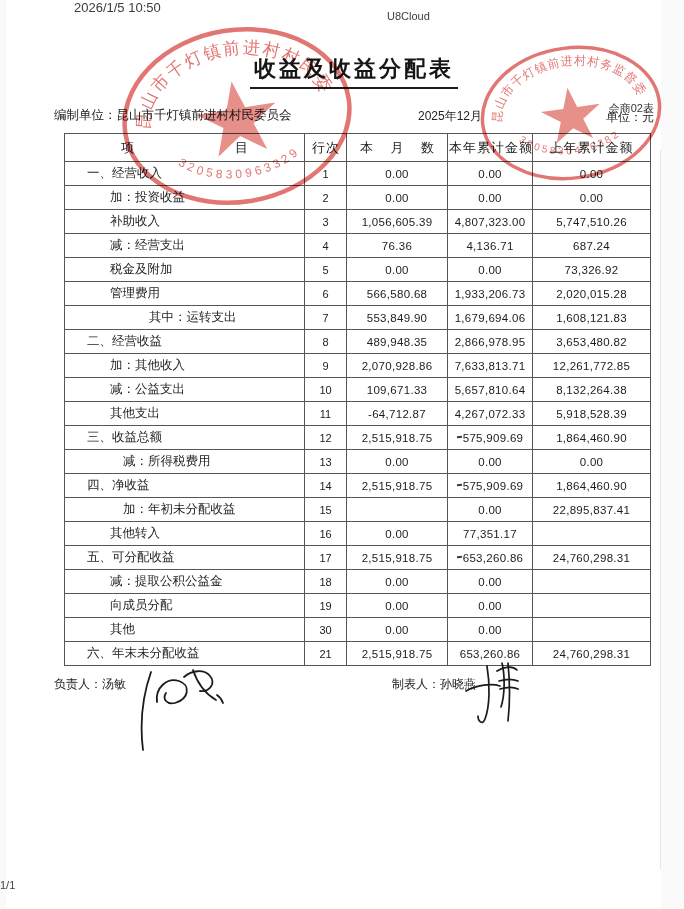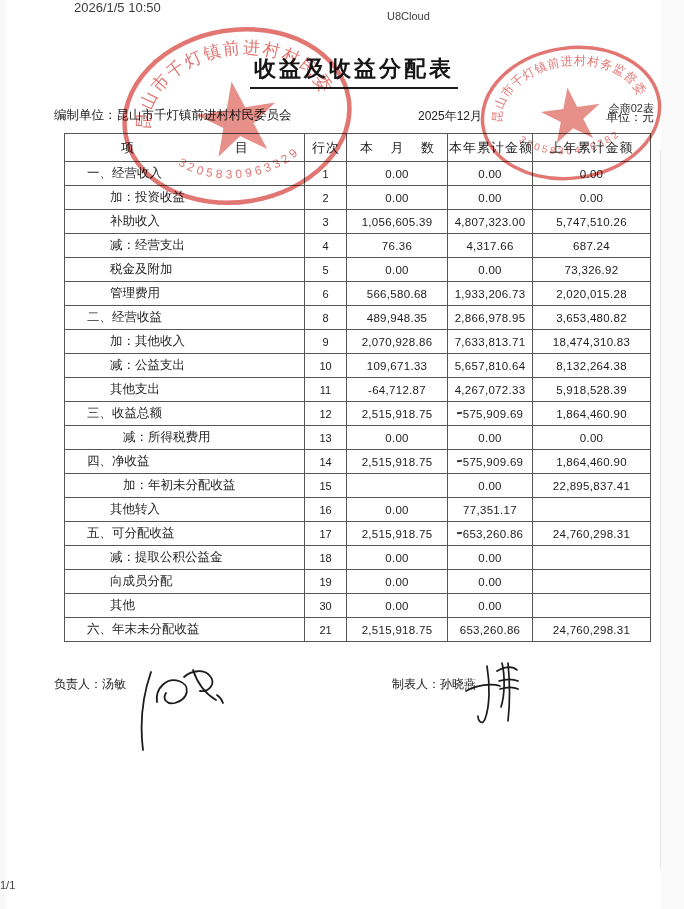--- a/index.html
+++ b/index.html
@@ -105,50 +105,57 @@
           <td class="lbl ind2">补助收入</td>
           <td class="linecell">3</td>
           <td class="num">1,056,605.39</td>
           <td class="num">4,807,323.00</td>
           <td class="num">5,747,510.26</td>
         </tr>
         <tr>
           <td class="lbl ind2">减：经营支出</td>
           <td class="linecell">4</td>
           <td class="num">76.36</td>
-          <td class="num">4,317.66</td>
+          <td class="num">4,136.71</td>
           <td class="num">687.24</td>
         </tr>
         <tr>
           <td class="lbl ind2">税金及附加</td>
           <td class="linecell">5</td>
           <td class="num">0.00</td>
           <td class="num">0.00</td>
           <td class="num">73,326.92</td>
         </tr>
         <tr>
           <td class="lbl ind2">管理费用</td>
           <td class="linecell">6</td>
           <td class="num">566,580.68</td>
           <td class="num">1,933,206.73</td>
           <td class="num">2,020,015.28</td>
         </tr>
         <tr>
+          <td class="lbl ind4">其中：运转支出</td>
+          <td class="linecell">7</td>
+          <td class="num">553,849.90</td>
+          <td class="num">1,679,694.06</td>
+          <td class="num">1,608,121.83</td>
+        </tr>
+        <tr>
           <td class="lbl ind1">二、经营收益</td>
           <td class="linecell">8</td>
           <td class="num">489,948.35</td>
           <td class="num">2,866,978.95</td>
           <td class="num">3,653,480.82</td>
         </tr>
         <tr>
           <td class="lbl ind2">加：其他收入</td>
           <td class="linecell">9</td>
           <td class="num">2,070,928.86</td>
           <td class="num">7,633,813.71</td>
-          <td class="num">18,474,310.83</td>
+          <td class="num">12,261,772.85</td>
         </tr>
         <tr>
           <td class="lbl ind2">减：公益支出</td>
           <td class="linecell">10</td>
           <td class="num">109,671.33</td>
           <td class="num">5,657,810.64</td>
           <td class="num">8,132,264.38</td>
         </tr>
         <tr>
           <td class="lbl ind2">其他支出</td>

